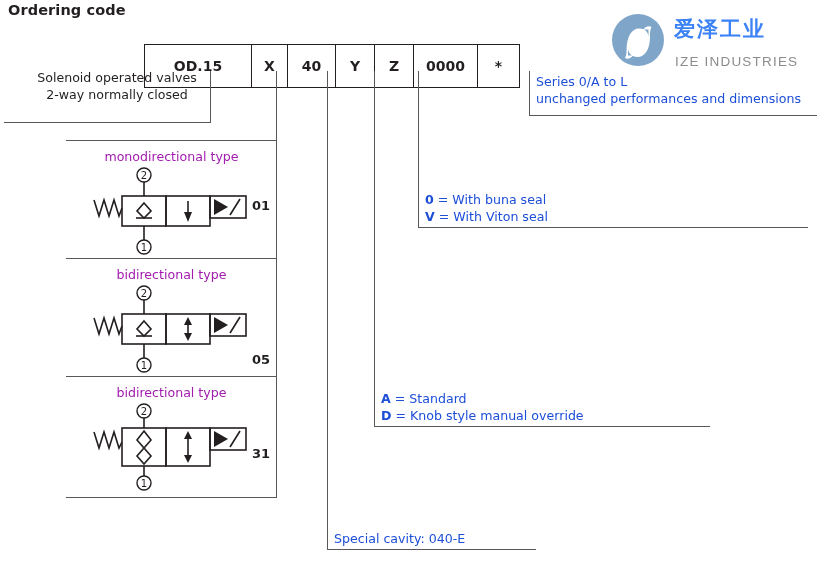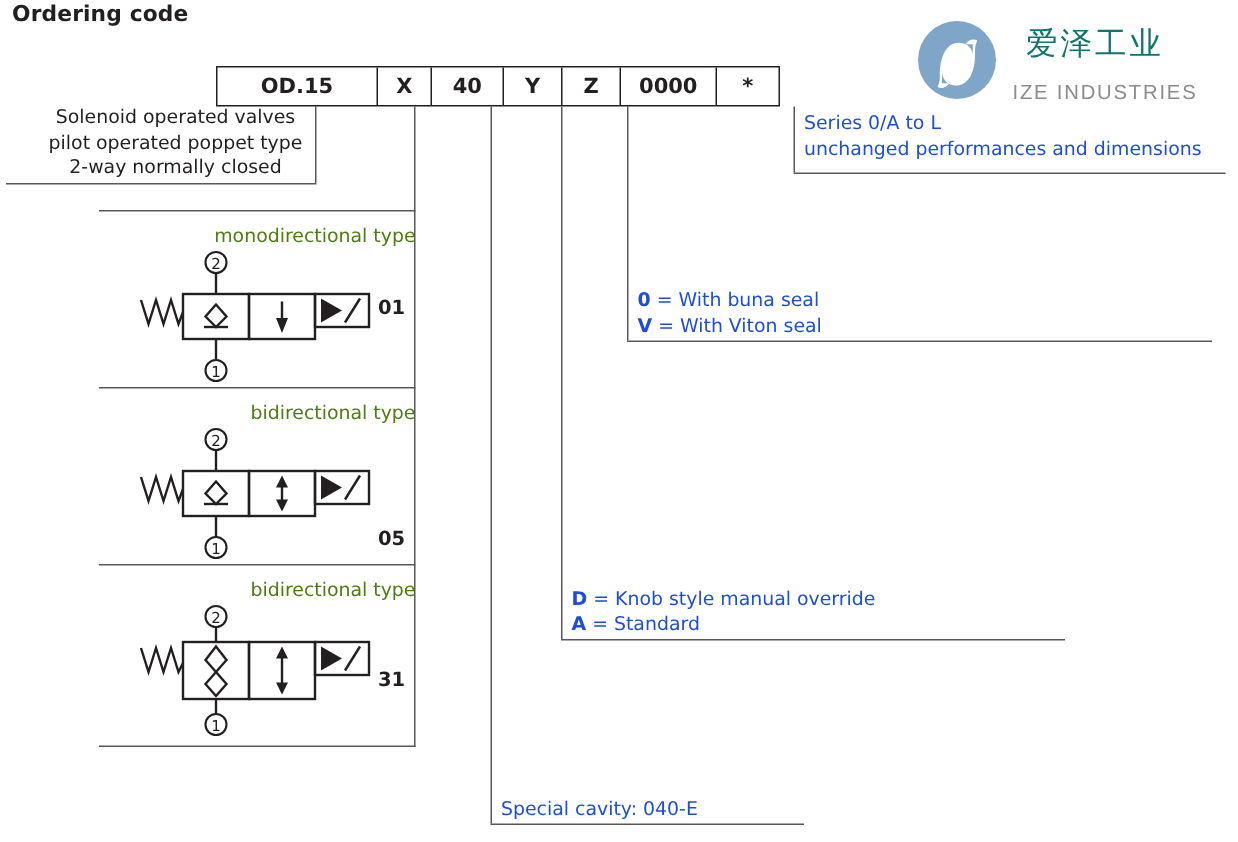--- a/index.html
+++ b/index.html
@@ -10,44 +10,44 @@
   .abs{position:absolute;}
 
   
   #title{left:8px;top:2px;font-size:14.5px;font-weight:bold;letter-spacing:.1px;color:#231f20;}
 
   
   #logo-wrap{left:612px;top:12px;width:210px;height:56px;}
   #logo-circle{position:absolute;left:0;top:2px;width:52px;height:52px;border-radius:50%;
      background:#7fa6c8;}
   #logo-glyph{position:absolute;left:0;top:2px;width:52px;height:52px;}
-  #logo-cn{position:absolute;left:72px;top:3px;font-size:21px;font-weight:normal;color:#0f766e;
+  #logo-cn{position:absolute;left:62px;top:3px;font-size:21px;font-weight:bold;color:#3b82f6;
      letter-spacing:2px;font-family:"DejaVu Sans","Liberation Sans",sans-serif;}
   #logo-en{position:absolute;left:63px;top:31px;font-size:13.5px;color:#8c8c8e;letter-spacing:1.2px;
      font-family:"Liberation Sans",sans-serif;margin-top:11px;}
 
   
-  #code-row{left:144px;top:44px;height:27px;display:flex;border:1.6px solid #231f20;box-sizing:border-box;}
+  #code-row{left:144px;top:44px;height:44px;display:flex;border:1.6px solid #231f20;box-sizing:border-box;}
   #code-row .cell{border-right:1.6px solid #231f20;display:flex;align-items:center;justify-content:center;
      font-size:14px;font-weight:bold;color:#231f20;box-sizing:border-box;height:100%;}
   #code-row .cell:last-child{border-right:none;}
 
   
   .vline{position:absolute;width:0;border-left:1.1px solid #58585a;}
   .hline{position:absolute;height:0;border-top:1.1px solid #58585a;}
 
   .note{position:absolute;font-size:12.6px;line-height:16.5px;color:#1d4ed8;white-space:nowrap;}
   .note b{font-weight:bold;}
 
   
   #desc{left:26px;top:70px;width:182px;text-align:center;font-size:12.6px;line-height:16.6px;}
 
   
   #valve-table{left:66px;top:140px;width:211px;height:357px;}
-  .vt-cap{position:absolute;width:211px;text-align:right;font-size:12.6px;color:#4d7c0f;}
+  .vt-cap{position:absolute;width:211px;text-align:center;font-size:12.6px;color:#a21caf;}
   .vt-code{position:absolute;font-size:13px;font-weight:bold;color:#231f20;}
 
   svg{display:block;overflow:visible;}
 </style>
 </head>
 <body>
 
 <div class="abs" id="title">Ordering code</div>
 
 <div class="abs" id="logo-wrap">
@@ -85,37 +85,36 @@
 <div class="hline" style="left:374px;top:426px;width:336px;"></div>
 
 <div class="vline" style="left:418px;top:71px;height:156px;"></div>
 <div class="hline" style="left:418px;top:227px;width:390px;"></div>
 
 <div class="vline" style="left:529px;top:71px;height:44px;"></div>
 <div class="hline" style="left:529px;top:115px;width:288px;"></div>
 
 <div class="abs" id="desc">
   <div>Solenoid operated valves</div>
-  <div>pilot operated poppet type</div>
   <div>2-way normally closed</div>
 </div>
 
 <div class="note" style="left:536px;top:74px;">
   <div>Series 0/A to L</div>
   <div>unchanged performances and dimensions</div>
 </div>
 
 <div class="note" style="left:425px;top:192px;">
   <div><b>0</b><span> = With buna seal</span></div>
   <div><b>V</b><span> = With Viton seal</span></div>
 </div>
 
 <div class="note" style="left:381px;top:391px;">
+  <div><b>A</b><span> = Standard</span></div>
   <div><b>D</b><span> = Knob style manual override</span></div>
-  <div><b>A</b><span> = Standard</span></div>
 </div>
 
 <div class="note" style="left:334px;top:531px;">Special cavity: 040-E</div>
 
 <div class="abs" id="valve-table">
 
   <div class="hline" style="left:0;top:0;width:211px;"></div>
   <div class="hline" style="left:0;top:118px;width:211px;"></div>
   <div class="hline" style="left:0;top:236px;width:211px;"></div>
   <div class="hline" style="left:0;top:357px;width:211px;"></div>

